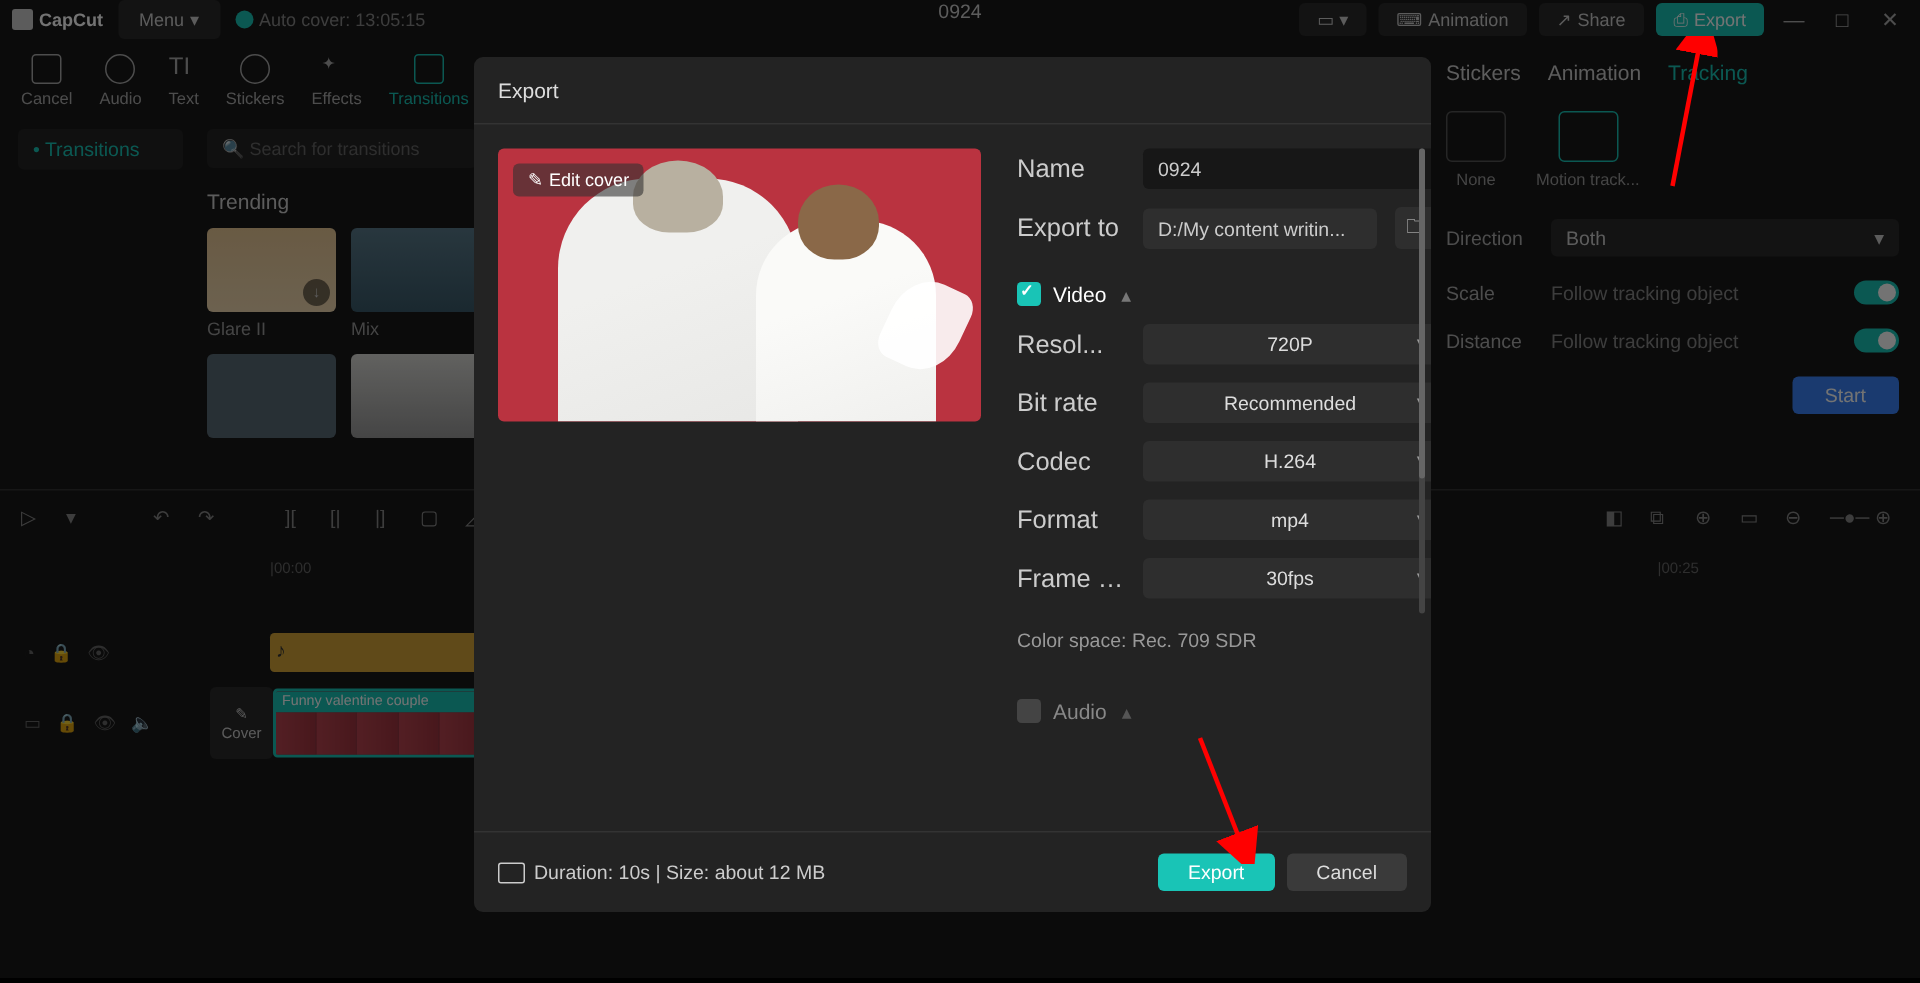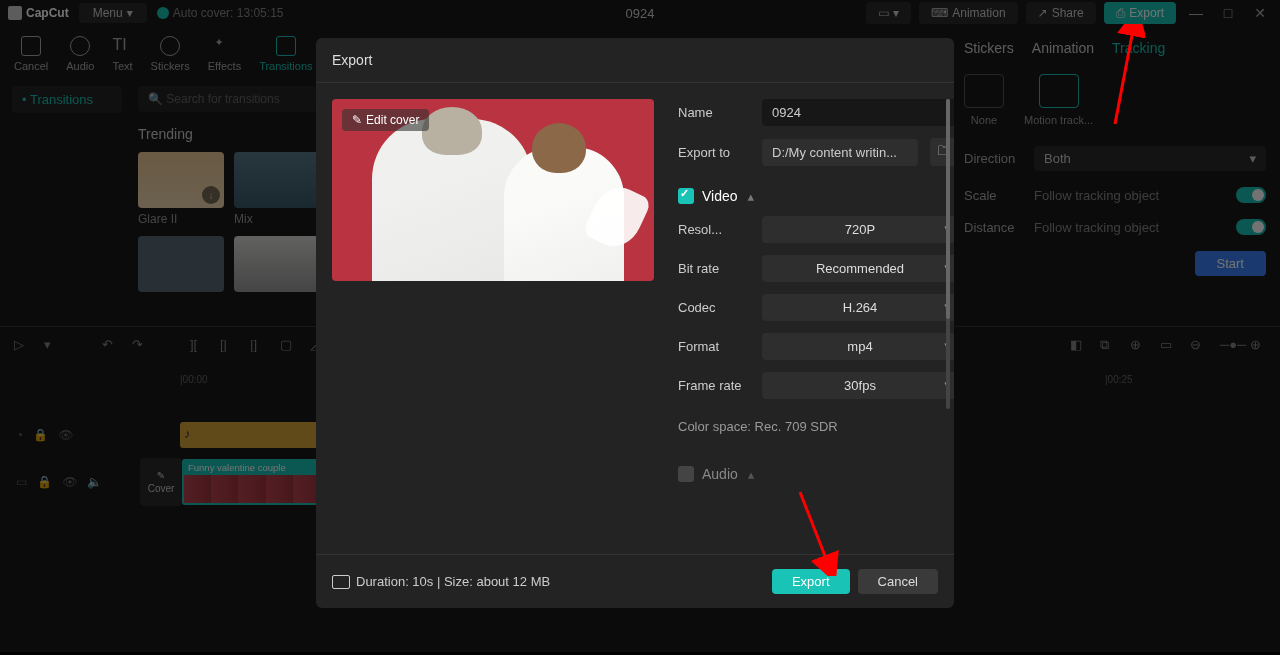--- a/index.html
+++ b/index.html
@@ -1,17 +1,17 @@
 <!DOCTYPE html>
 <html><head>
 <meta charset="utf-8">
 <style>
 *{margin:0;padding:0;box-sizing:border-box;font-family:-apple-system,BlinkMacSystemFont,'Segoe UI',Arial,sans-serif}
 body{background:#000;color:#aaa;width:1280px;height:655px;overflow:hidden;position:relative;font-size:13px}
-.top-bar{height:26px;background:#1a1a1a;display:flex;align-items:center;padding:0 8px;gap:10px}
+.top-bar{height:26px;background:#1a1a1a;display:flex;padding:0 8px;gap:10px}
 .logo{color:#fff;font-weight:bold;font-size:12px;display:flex;align-items:center;gap:4px}
 .logo::before{content:'';width:14px;height:14px;background:#ccc;border-radius:2px;display:inline-block}
 .menu-btn{background:#2a2a2a;padding:3px 14px;border-radius:4px;color:#ccc;font-size:12px;display:flex;align-items:center;gap:4px}
 .autosave{color:#888;font-size:12px;display:flex;align-items:center;gap:4px}
 .autosave::before{content:'';width:12px;height:12px;border-radius:50%;background:#19c4b6;display:inline-block}
 .title-center{position:absolute;left:50%;transform:translateX(-50%);color:#ccc;font-size:13px}
 .top-right{margin-left:auto;display:flex;align-items:center;gap:8px}
 .top-right-btn{background:#2a2a2a;padding:4px 12px;border-radius:4px;color:#ccc;font-size:12px;display:flex;align-items:center;gap:4px}
 .top-right-btn.export{background:#19c4b6;color:#fff}
 .win-btn{width:24px;text-align:center;color:#aaa;font-size:14px}
@@ -70,21 +70,21 @@
 .dialog-body{flex:1;display:flex;padding:16px;gap:24px;overflow:hidden;position:relative}
 .cover-preview{width:322px;height:182px;background:#ba3340;border-radius:4px;position:relative;flex-shrink:0;overflow:hidden}
 .edit-cover-btn{position:absolute;top:10px;left:10px;background:rgba(50,50,50,.6);color:#fff;padding:4px 10px;border-radius:4px;font-size:12px;display:flex;align-items:center;gap:4px}
 .cover-man{position:absolute;left:40px;top:20px;width:160px;height:162px;background:linear-gradient(160deg,#f0f0ee 40%,#e8e8e6 100%);border-radius:60px 60px 0 0}
 .cover-man::before{content:'';position:absolute;left:50px;top:-12px;width:60px;height:48px;background:#b8b0a0;border-radius:50% 50% 40% 40%}
 .cover-woman{position:absolute;right:30px;top:48px;width:120px;height:134px;background:linear-gradient(160deg,#fafaf8 40%,#f0f0ee 100%);border-radius:50px 50px 0 0}
 .cover-woman::before{content:'';position:absolute;left:28px;top:-24px;width:54px;height:50px;background:#8a6848;border-radius:50% 50% 45% 45%}
 .cover-woman::after{content:'';position:absolute;right:-18px;top:40px;width:50px;height:60px;background:rgba(255,255,255,.9);border-radius:50% 20% 50% 20%;transform:rotate(25deg)}
 .export-form{flex:1;display:flex;flex-direction:column;gap:12px}
 .form-row{display:flex;align-items:center;gap:12px}
-.form-label{width:72px;color:#ccc;font-size:13px;white-space:nowrap;overflow:hidden;text-overflow:ellipsis}
+.form-label{width:72px;color:#ccc;font-size:17px;white-space:nowrap;overflow:hidden;text-overflow:ellipsis}
 .form-input{flex:1;background:#171717;padding:6px 10px;border-radius:4px;color:#ccc;font-size:13px;border:none}
 .form-path{flex:1;background:#2e2e2e;padding:6px 10px;border-radius:4px;color:#ccc;font-size:13px;white-space:nowrap;overflow:hidden;text-overflow:ellipsis}
 .folder-btn{width:28px;height:28px;background:#2e2e2e;border-radius:4px;display:flex;align-items:center;justify-content:center;color:#ccc}
 .section-check{display:flex;align-items:center;gap:8px;margin-top:10px}
 .check{width:16px;height:16px;background:#19c4b6;border-radius:3px;position:relative}
 .check::after{content:'✓';position:absolute;color:#fff;font-size:11px;left:2px;top:-1px;font-weight:bold}
 .check.off{background:#444}
 .check.off::after{content:''}
 .section-label{color:#ffffff;font-size:14px;font-weight:500}
 .form-select{flex:1;background:#2e2e2e;padding:6px 10px;border-radius:4px;color:#ddd;font-size:13px;text-align:center;position:relative;font-weight:500}

